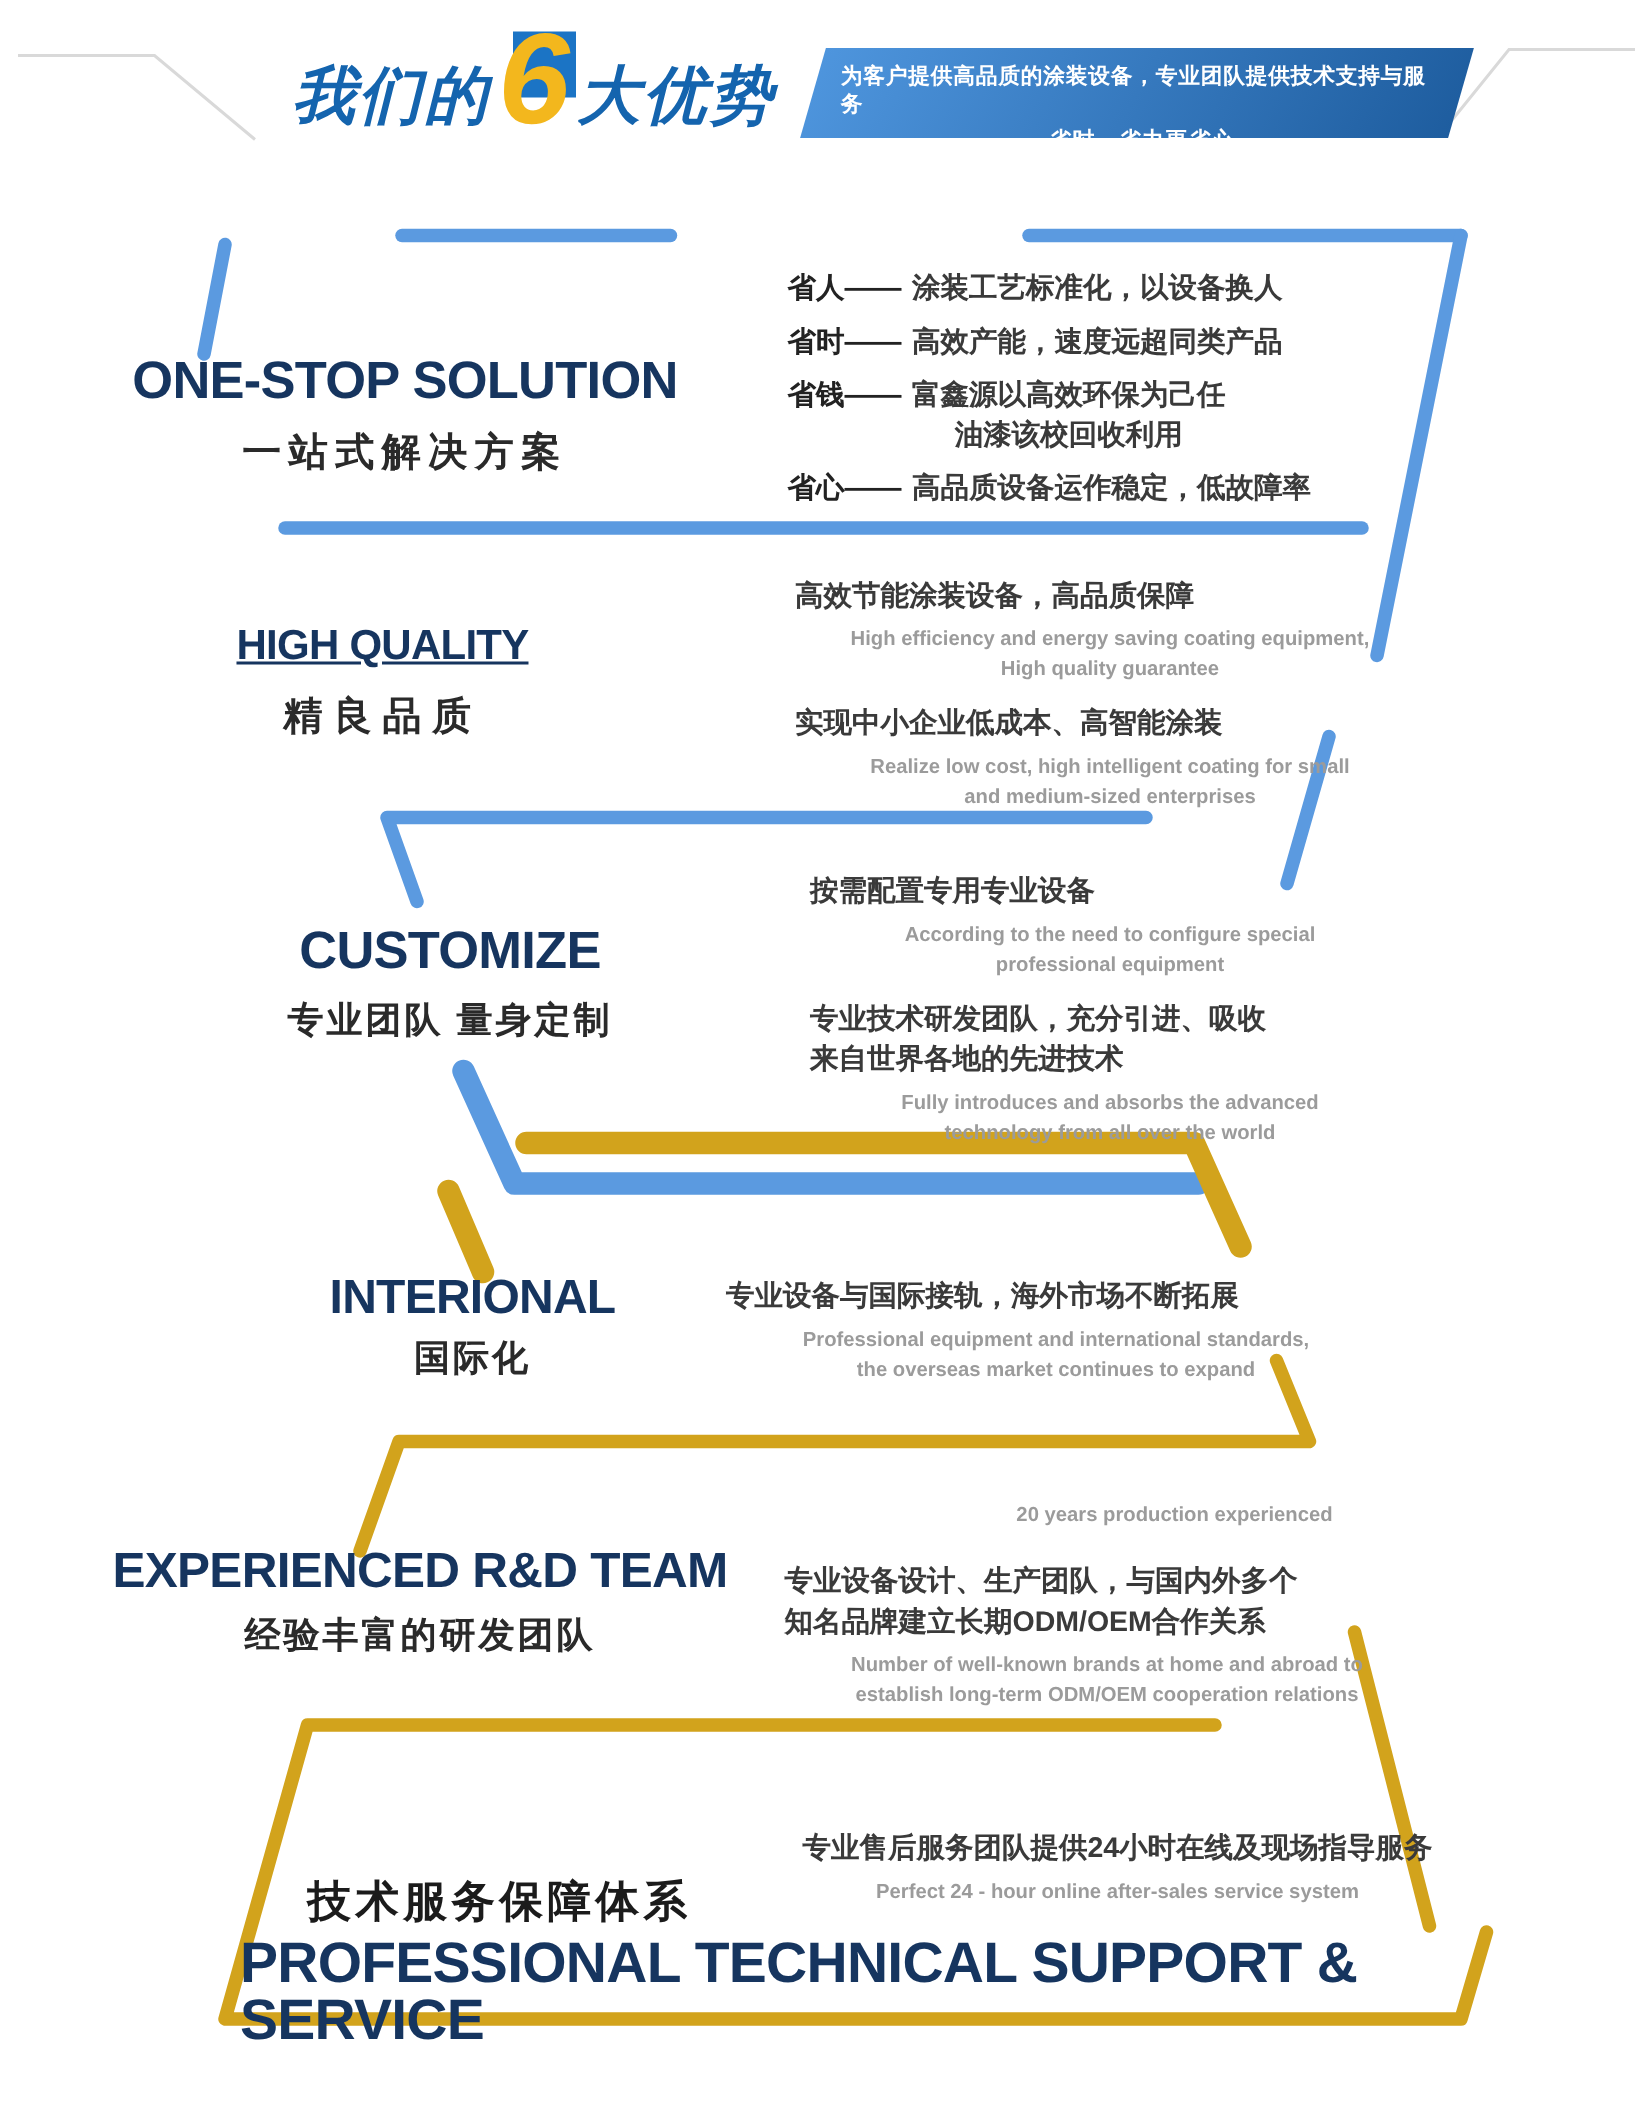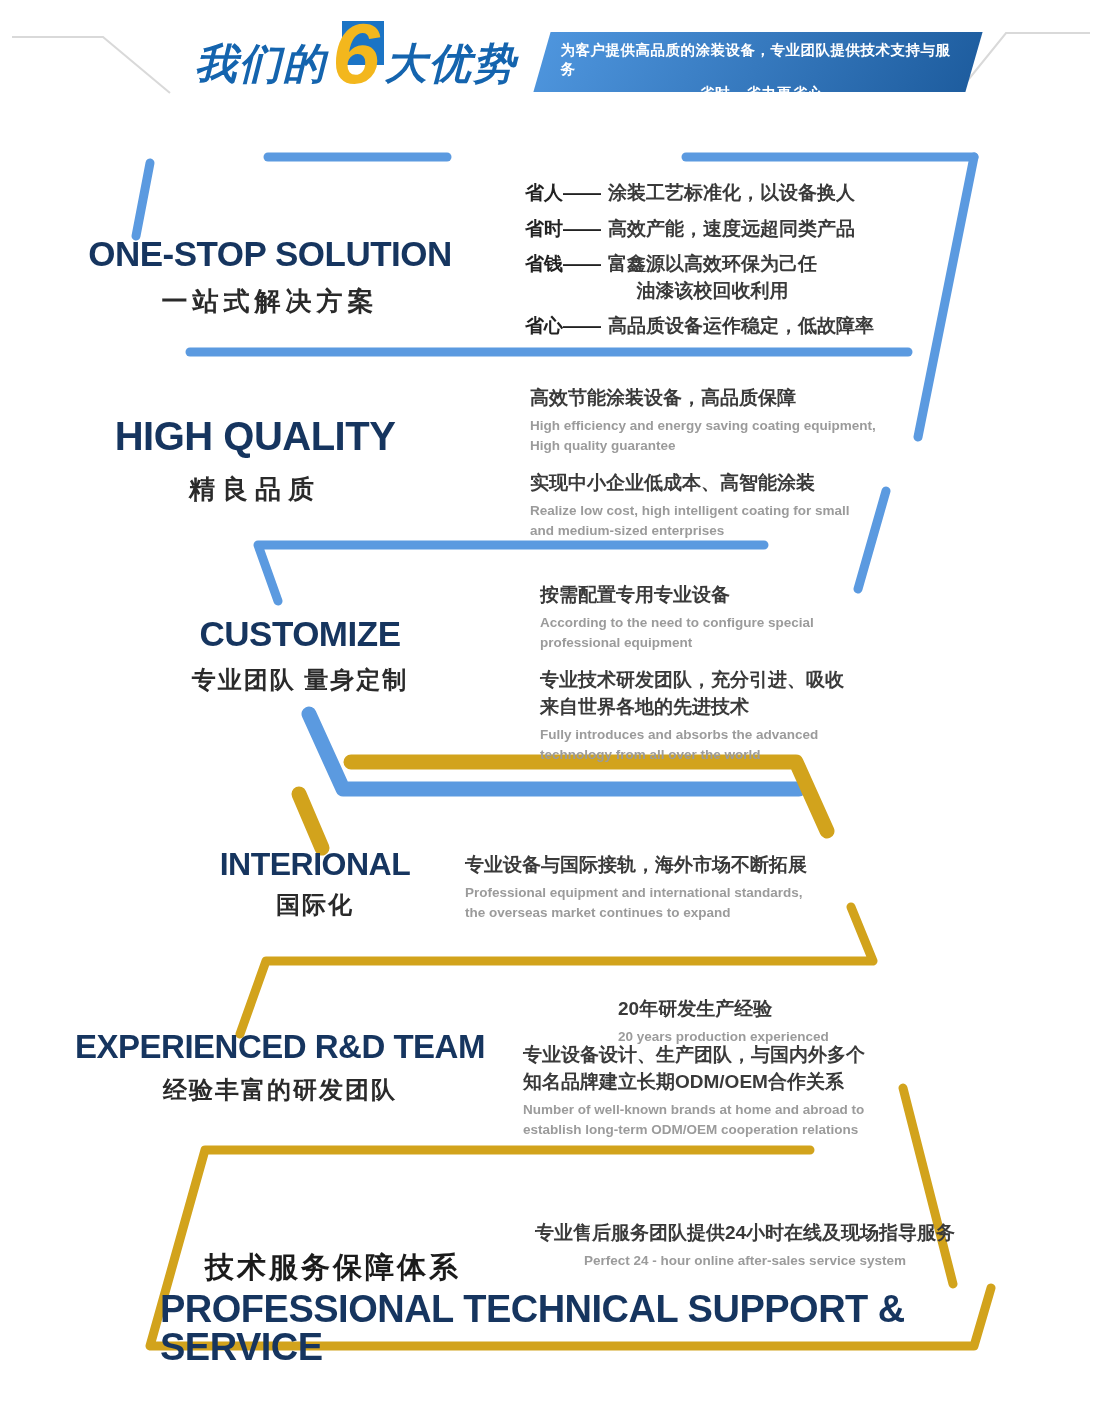--- a/index.html
+++ b/index.html
@@ -20,48 +20,48 @@
   .banner-l1{font-size:14.5px;font-weight:bold;letter-spacing:0.5px;}
   .banner-l2{font-size:14.5px;font-weight:bold;text-align:center;margin-top:5px;letter-spacing:1px;}
 
   
   .sec-title{text-align:center;}
   .en-title{font-weight:bold;color:#16355f;line-height:1;letter-spacing:-0.5px;}
   .zh-title{color:#2a2a2a;font-weight:bold;}
 
   
   .zh-point{font-size:19px;color:#3a3a3a;font-weight:600;line-height:1.42;white-space:pre-line;}
-  .en-point{font-size:13.5px;color:#9b9b9b;line-height:1.45;white-space:pre-line;margin-top:4px;font-weight:bold;}
+  .en-point{font-size:13.5px;color:#9b9b9b;line-height:1.45;white-space:pre-line;margin-top:4px;font-weight:bold;text-align:center;}
   .pt + .pt{margin-top:15px;}
 
   
   .item{display:flex;margin-bottom:9px;font-size:19px;line-height:1.4;text-align:center;}
   .item-label{font-weight:bold;color:#222;white-space:nowrap;}
   .item-text{font-weight:600;color:#3a3a3a;white-space:pre-line;margin-left:7px;}
 
   
   .s1-title{left:80px;top:236px;width:380px;}
   .s1-title .en-title{font-size:35px;}
   .s1-title .zh-title{font-size:26px;margin-top:13px;letter-spacing:5px;}
   .s1-items{left:525px;top:180px;width:440px;}
 
   .s2-title{left:90px;top:416px;width:330px;}
-  .s2-title .en-title{font-size:40px;}
+  .s2-title .en-title{font-size:28px;text-decoration:underline;}
   .s2-title .zh-title{font-size:26px;margin-top:16px;letter-spacing:7px;}
   .s2-content{left:530px;top:385px;width:420px;}
 
   .s3-title{left:130px;top:616px;width:340px;}
   .s3-title .en-title{font-size:35px;}
   .s3-title .zh-title{font-size:24px;margin-top:13px;letter-spacing:2px;}
   .s3-content{left:540px;top:582px;width:400px;}
 
   .s4-title{left:170px;top:848px;width:290px;}
   .s4-title .en-title{font-size:32px;}
   .s4-title .zh-title{font-size:24px;margin-top:9px;letter-spacing:2px;}
-  .s4-content{left:465px;top:852px;width:440px;}
+  .s4-content{left:484px;top:852px;width:440px;}
 
   .s5-title{left:55px;top:1030px;width:450px;}
   .s5-title .en-title{font-size:33px;}
   .s5-title .zh-title{font-size:24px;margin-top:11px;letter-spacing:2px;}
   .s5-content-a{left:618px;top:996px;width:330px;}
   .s5-content-b{left:523px;top:1042px;width:430px;}
 
   .s6-content{left:510px;top:1220px;width:470px;text-align:center;}
   .s6-zh-title{left:205px;top:1248px;font-size:29px;letter-spacing:3px;color:#1b1b1b;font-weight:bold;}
   .s6-en-title{left:160px;top:1290px;width:860px;font-size:38px;}
@@ -181,21 +181,20 @@
 the overseas market continues to expand</div>
     </div>
   </div>
 
   <div class="layer sec-title s5-title">
     <div class="en-title">EXPERIENCED R&amp;D TEAM</div>
     <div class="zh-title">经验丰富的研发团队</div>
   </div>
   <div class="layer s5-content-a">
     <div class="pt">
-      <div class="zh-point">20年研发生产经验</div>
       <div class="en-point">20 years production experienced</div>
     </div>
   </div>
   <div class="layer s5-content-b">
     <div class="pt">
       <div class="zh-point">专业设备设计、生产团队，与国内外多个
 知名品牌建立长期ODM/OEM合作关系</div>
       <div class="en-point">Number of well-known brands at home and abroad to
 establish long-term ODM/OEM cooperation relations</div>
     </div>

